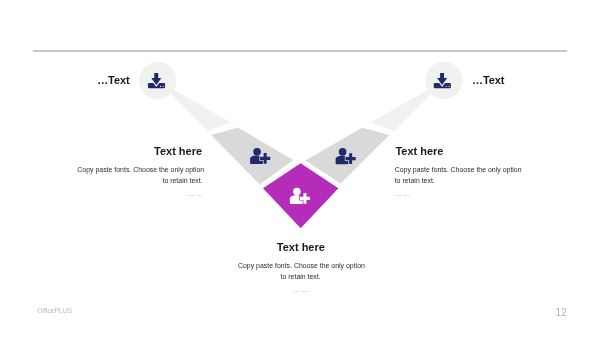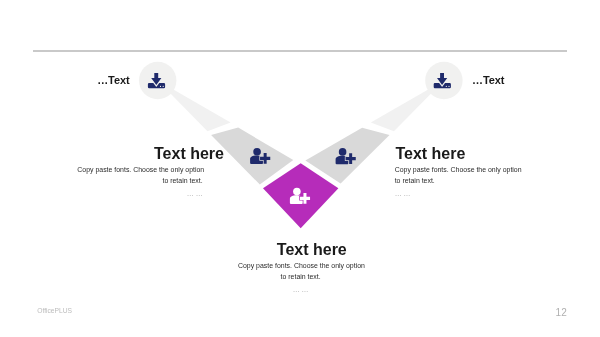--- a/index.html
+++ b/index.html
@@ -3,21 +3,21 @@
 <meta charset="utf-8">
 <style>
   html,body{margin:0;padding:0;}
   body{width:600px;height:337px;background:#ffffff;font-family:"Liberation Sans",sans-serif;overflow:hidden;}
   .slide{position:relative;width:600px;height:337px;background:#fff;}
   .divider{position:absolute;left:33px;top:50px;width:534px;height:2px;background:#c9c9c9;}
   svg.art{position:absolute;left:0;top:0;width:600px;height:337px;}
   .lbl{position:absolute;white-space:nowrap;}
   .lbl,.tblock,.footer-brand,.footer-page{transform:translateZ(0);}
   .kicker{font-size:11px;font-weight:bold;color:#1a1a1a;letter-spacing:-0.1px;}
-  .head{font-size:16px;font-weight:bold;color:#1a1a1a;}
+  .head{font-size:11px;font-weight:bold;color:#1a1a1a;}
   .tblock{position:absolute;}
   .body{font-size:6.95px;color:#2b2b2b;line-height:11.1px;white-space:nowrap;}
   .dots{font-size:6.95px;color:#9b9b9b;line-height:11.1px;margin-top:2.3px;letter-spacing:0px;}
   .footer-brand{position:absolute;left:37.2px;top:307.2px;font-size:6.7px;color:#bcbcbc;}
   .footer-page{position:absolute;left:555.6px;top:307.0px;font-size:10px;color:#b0b0b0;}
 </style>
 </head>
 <body>
 
 <div class="slide">

